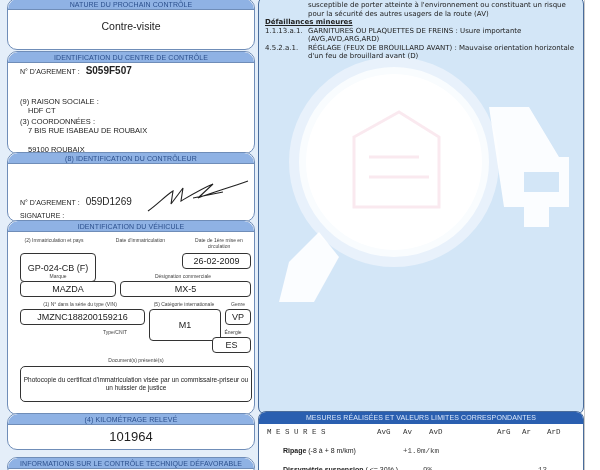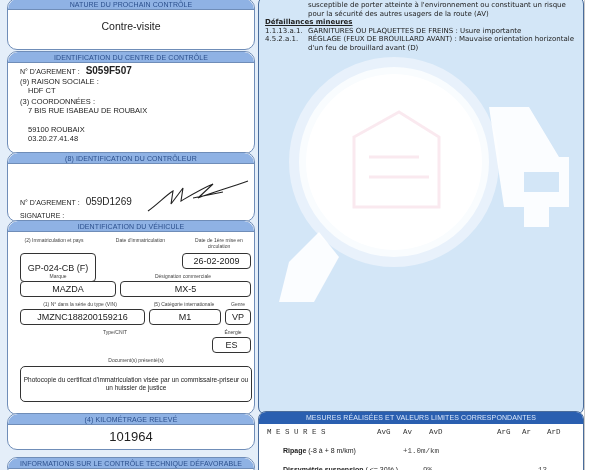--- a/index.html
+++ b/index.html
@@ -100,21 +100,21 @@
   <div class="value">Contre-visite</div>
 </div>
 
 <div class="panel" id="p2">
   <div class="panel-header">IDENTIFICATION DU CENTRE DE CONTRÔLE</div>
   <div class="body">
     <div class="agr-row">
       <span class="agr-label">N° D'AGREMENT :</span>
       <span class="agr-value">S059F507</span>
     </div>
-    <div style="margin-top:0">(9) RAISON SOCIALE :</div>
+    <div style="margin-top:20px">(9) RAISON SOCIALE :</div>
     <div class="indent">HDF CT</div>
     <div style="margin-top:1px">(3) COORDONNÉES :</div>
     <div class="indent">7 BIS RUE ISABEAU DE ROUBAIX</div>
     <div class="indent" style="margin-top:9px">59100 ROUBAIX</div>
     <div class="indent">03.20.27.41.48</div>
   </div>
 </div>
 
 <div class="panel" id="p3">
   <div class="panel-header">(8) IDENTIFICATION DU CONTRÔLEUR</div>
@@ -144,21 +144,21 @@
   <div class="cell-label" style="left:105px; top:52px; width:140px;">Désignation commerciale</div>
 
   <div class="box" style="left:12px; top:60px; width:96px; height:16px;">MAZDA</div>
   <div class="box" style="left:112px; top:60px; width:131px; height:16px;">MX-5</div>
 
   <div class="cell-label" style="left:12px; top:80px; width:120px;">(1) N° dans la série du type (VIN)</div>
   <div class="cell-label" style="left:138px; top:80px; width:76px;">(5) Catégorie internationale</div>
   <div class="cell-label" style="left:215px; top:80px; width:30px;">Genre</div>
 
   <div class="box" style="left:12px; top:88px; width:125px; height:16px;">JMZNC188200159216</div>
-  <div class="box" style="left:141px; top:88px; width:72px; height:16px;">M1</div>
+  <div class="box" style="left:141px; top:88px; width:72px; height:32px;">M1</div>
   <div class="box" style="left:217px; top:88px; width:26px; height:16px;">VP</div>
 
   <div class="cell-label" style="left:12px; top:108px; width:190px;">Type/CNIT</div>
   <div class="cell-label" style="left:205px; top:108px; width:40px;">Énergie</div>
 
   <div class="box" style="left:204px; top:116px; width:39px; height:16px;">ES</div>
 
   <div class="cell-label" style="left:12px; top:136px; width:232px;">Document(s) présenté(s)</div>
   <div class="doc-box">Photocopie du certificat d'immatriculation visée par un commissaire-priseur ou un huissier de justice</div>
 </div>
@@ -185,20 +185,21 @@
     </g>
   </svg>
   <div class="defects">
     <div class="cont">susceptible de porter atteinte à l'environnement ou constituant un risque</div>
     <div class="cont">pour la sécurité des autres usagers de la route (AV)</div>
     <div class="heading">Défaillances mineures</div>
     <div class="def-item">
       <span class="def-code">1.1.13.a.1.</span>
       <span>
         <span style="display:block">GARNITURES OU PLAQUETTES DE FREINS : Usure importante</span>
+        <span style="display:block">(AVG,AVD,ARG,ARD)</span>
       </span>
     </div>
     <div class="def-item">
       <span class="def-code">4.5.2.a.1.</span>
       <span>
         <span style="display:block">RÉGLAGE (FEUX DE BROUILLARD AVANT) : Mauvaise orientation horizontale</span>
         <span style="display:block">d'un feu de brouillard avant (D)</span>
       </span>
     </div>
   </div>

